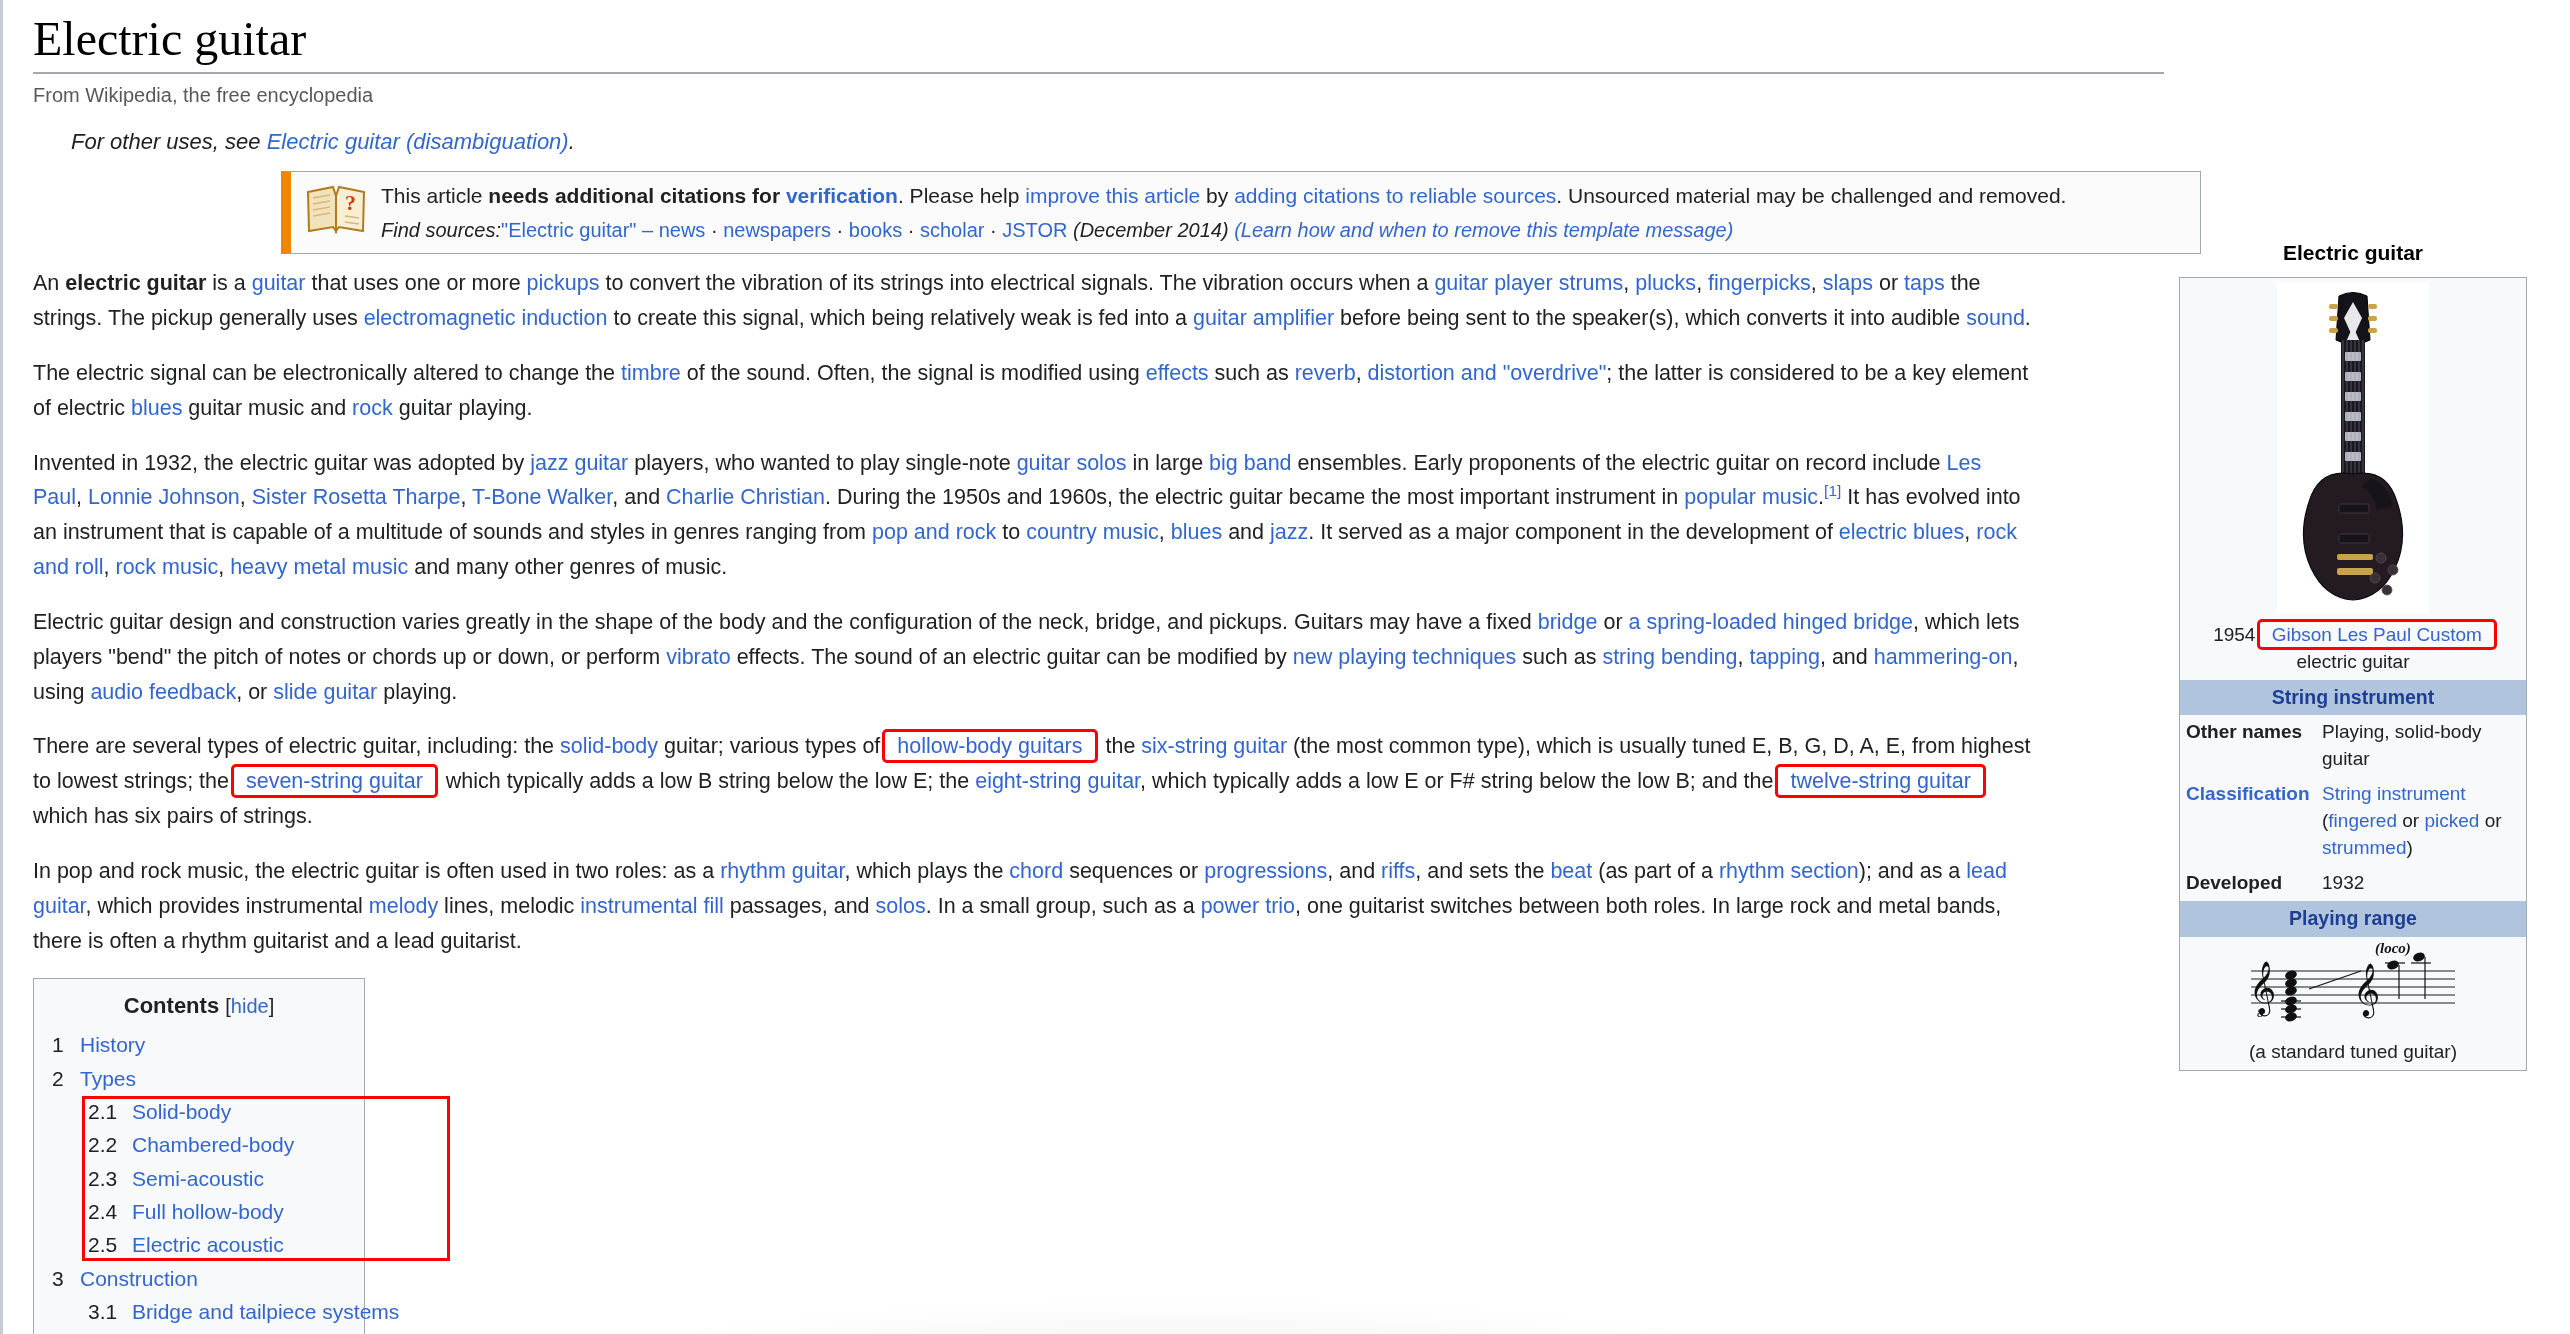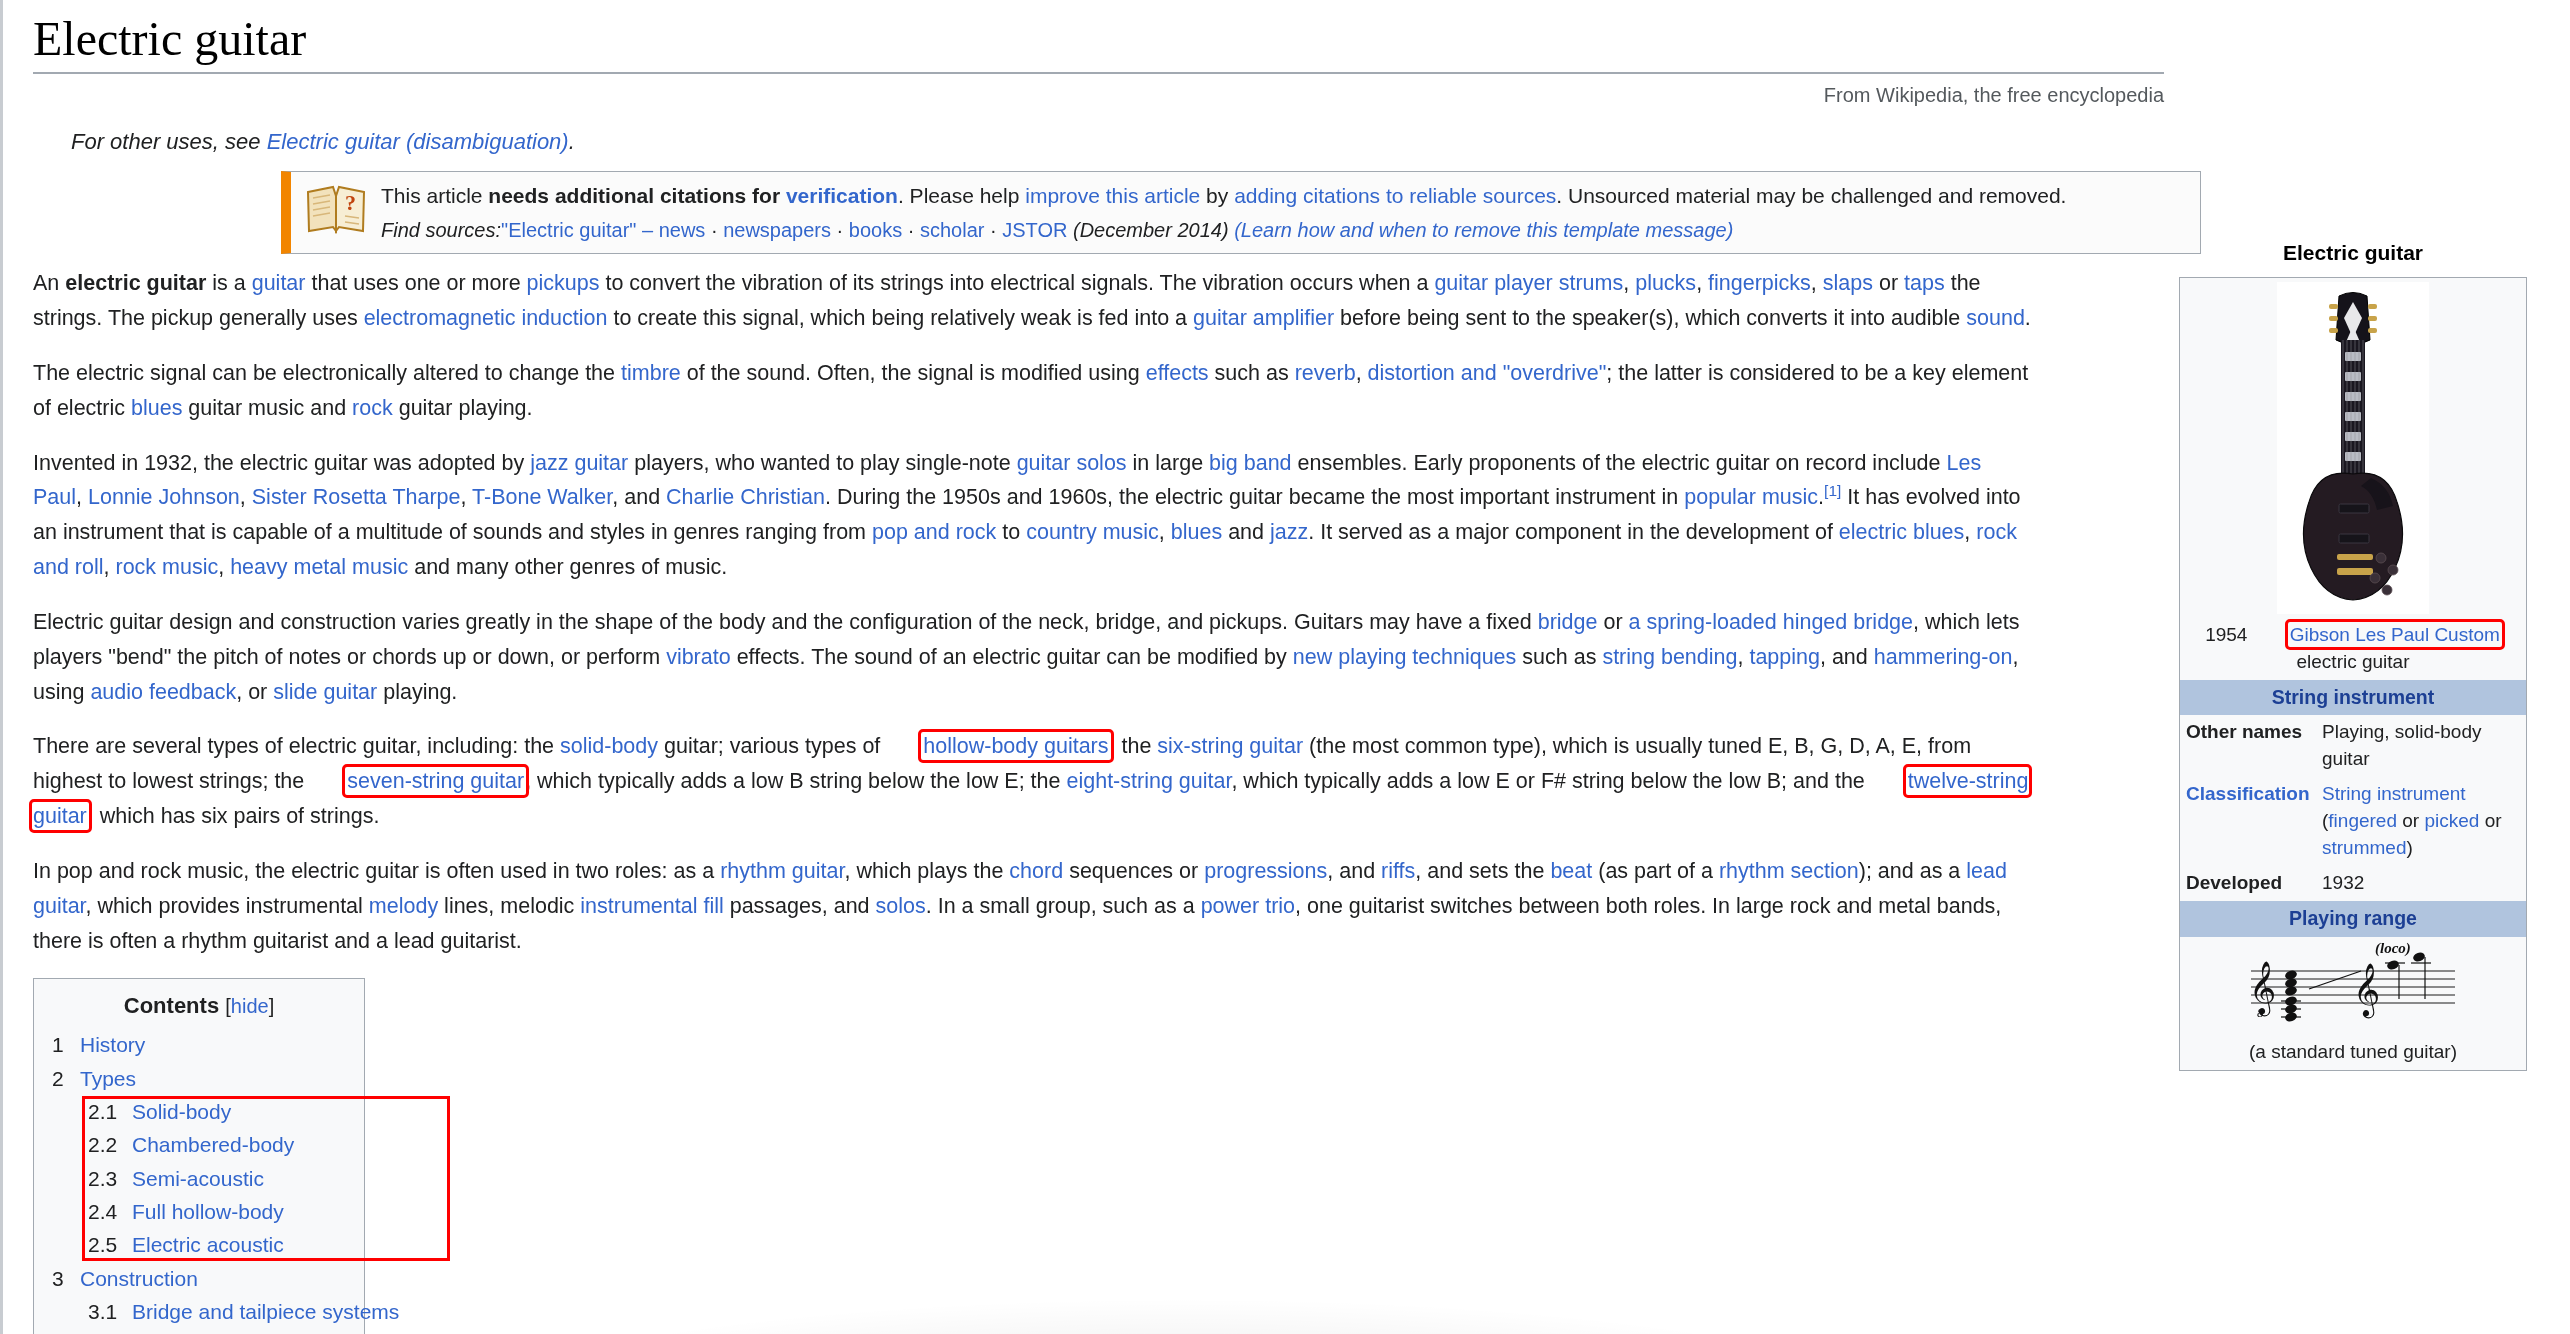--- a/index.html
+++ b/index.html
@@ -36,21 +36,20 @@
     line-height: 1.12;
     margin: 0 0 6px 0;
     padding: 0 0 6px 0;
     border-bottom: 2px solid #a2a9b1;
     color: #000;
   }
   .tagline {
     font-size: 20px;
     color: #54595d;
     margin: 10px 0 0 0;
-    text-align: right;
   }
   
   .content {
     position: relative;
     padding: 0 30px;
   }
   .hatnote {
     font-style: italic;
     font-size: 22px;
     margin: 22px 0 0 38px;
@@ -84,23 +83,22 @@
   p.para {
     margin: 0 0 20px 0;
     line-height: 1.62;
     font-size: 21.5px;
   }
   sup.ref { font-size: 0.72em; vertical-align: super; line-height: 0; }
   
   .redbox {
     outline: 3px solid #ff0000;
     outline-offset: 1px;
-    padding: 1px 1px;
+    padding: 1px 11px;
     border-radius: 1px;
-    margin-left: 36px;
   }
   
   .toc {
     margin-top: 10px;
     width: 332px;
     box-sizing: border-box;
     border: 1px solid #a2a9b1;
     background: #f8f9fa;
     padding: 14px 18px 16px 18px;
     font-size: 21px;

